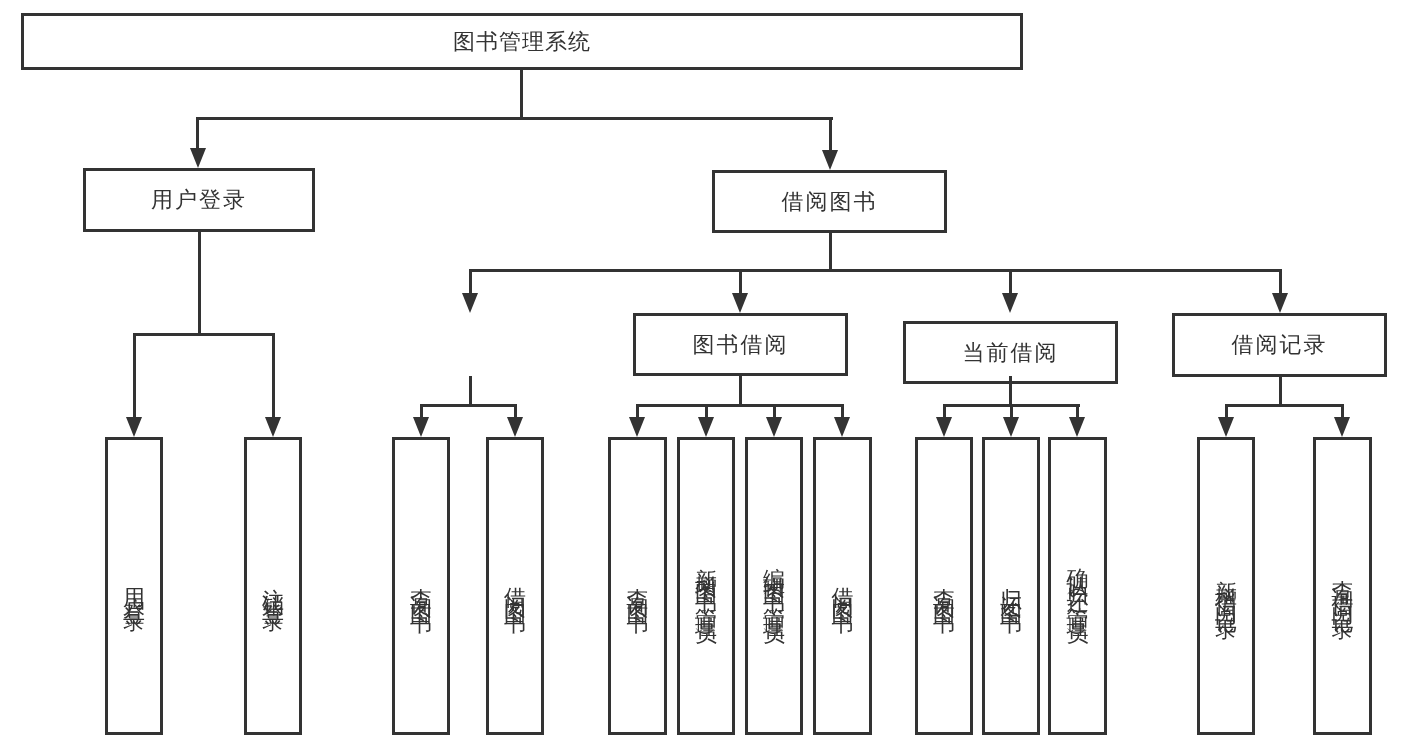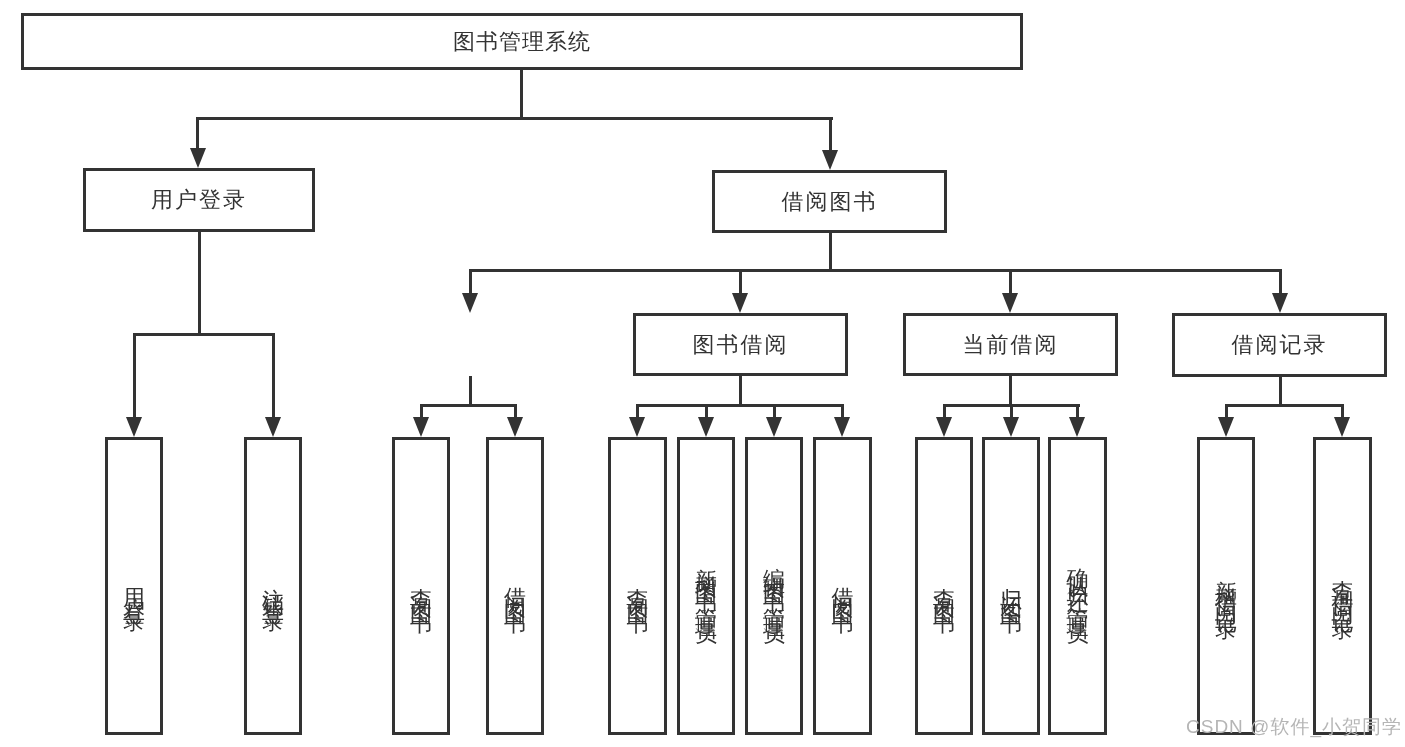--- a/index.html
+++ b/index.html
@@ -87,21 +87,21 @@
   <div class="vline" style="left:739px;top:269px;width:3px;height:26px;"></div>
   <div class="arrow" style="left:732px;top:293px;"></div>
   <div class="vline" style="left:1009px;top:269px;width:3px;height:26px;"></div>
   <div class="arrow" style="left:1002px;top:293px;"></div>
   <div class="vline" style="left:1279px;top:269px;width:3px;height:26px;"></div>
   <div class="arrow" style="left:1272px;top:293px;"></div>
 
   <div class="box hlabel" style="left:633px;top:313px;width:215px;height:63px;">
     <span>图书借阅</span>
   </div>
-  <div class="box hlabel" style="left:903px;top:313px;width:215px;height:63px;">
+  <div class="box hlabel" style="left:903px;top:321px;width:215px;height:63px;">
     <span>当前借阅</span>
   </div>
   <div class="box hlabel" style="left:1172px;top:313px;width:215px;height:64px;">
     <span>借阅记录</span>
   </div>
 
   <div class="vline" style="left:469px;top:376px;width:3px;height:31px;"></div>
   <div class="hline" style="left:420px;top:404px;width:97px;height:3px;"></div>
   <div class="vline" style="left:420px;top:404px;width:3px;height:15px;"></div>
   <div class="arrow" style="left:413px;top:417px;"></div>
@@ -172,15 +172,14 @@
     <span>确认归还（管理员）</span>
   </div>
 
   <div class="box vbox" style="left:1197px;top:437px;width:58px;height:298px;">
     <span>新增借阅记录</span>
   </div>
   <div class="box vbox" style="left:1313px;top:437px;width:59px;height:298px;">
     <span>查询借阅记录</span>
   </div>
 
-  <div class="watermark">CSDN @软件_小贺同学</div>
 
 </div>
 
 </body></html>

